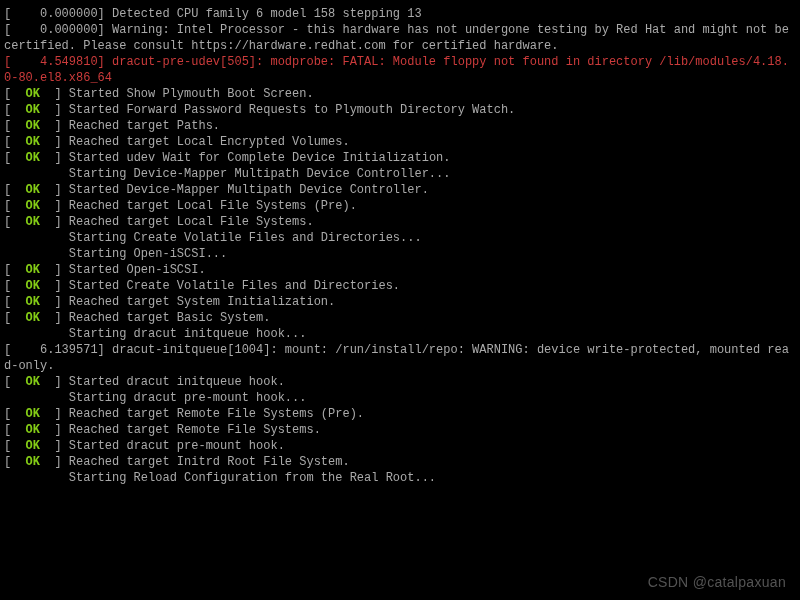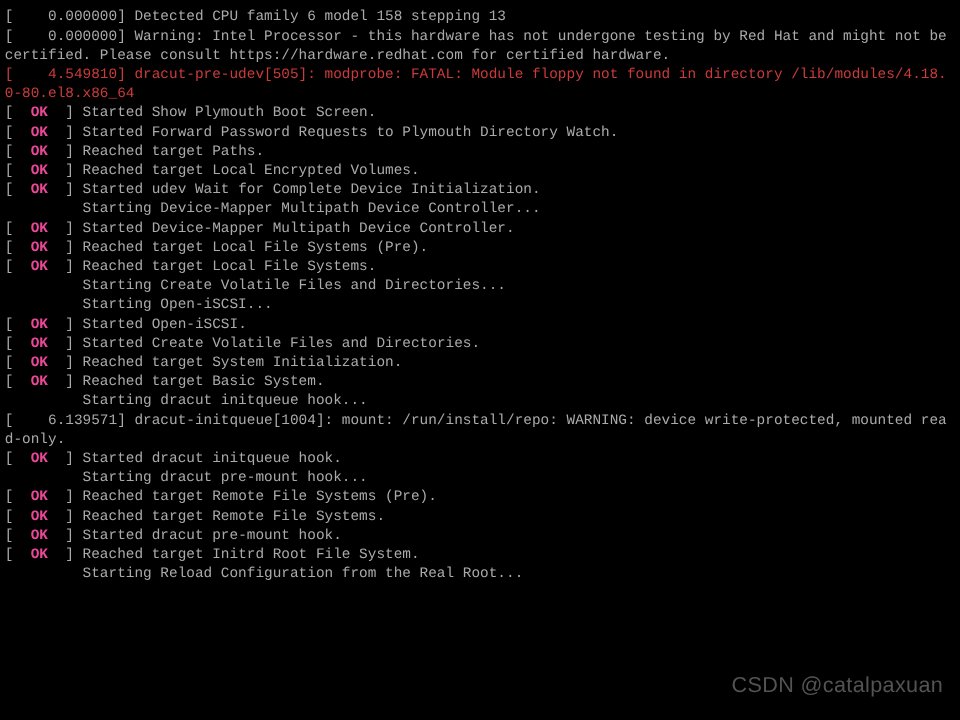--- a/index.html
+++ b/index.html
@@ -13,29 +13,29 @@
     font-size: 12px;
     line-height: 16px;
     color: #aaa;
   }
   #console {
     padding: 6px 4px;
     white-space: pre-wrap;
     word-break: break-all;
   }
   .line { display: block; }
-  .ok { color: #ec4899; font-weight: bold; }
+  .ok { color: #84cc16; font-weight: bold; }
   .err { color: #cc3b3b; }
   .watermark {
     position: absolute;
     right: 14px;
-    bottom: 21px;
+    bottom: 10px;
     color: #686868;
     font-family: Arial, sans-serif;
-    font-size: 18px;
+    font-size: 14px;
     letter-spacing: 0.3px;
     opacity: 0.8;
   }
 </style>
 </head>
 <body>
 
 <div id="console"><span class="line">[    0.000000] Detected CPU family 6 model 158 stepping 13</span><span class="line">[    0.000000] Warning: Intel Processor - this hardware has not undergone testing by Red Hat and might not be certified. Please consult https://hardware.redhat.com for certified hardware.</span><span class="line"><span class="err">[    4.549810] dracut-pre-udev[505]: modprobe: FATAL: Module floppy not found in directory /lib/modules/4.18.0-80.el8.x86_64</span></span><span class="line">[  <span class="ok">OK</span>  ] Started Show Plymouth Boot Screen.</span><span class="line">[  <span class="ok">OK</span>  ] Started Forward Password Requests to Plymouth Directory Watch.</span><span class="line">[  <span class="ok">OK</span>  ] Reached target Paths.</span><span class="line">[  <span class="ok">OK</span>  ] Reached target Local Encrypted Volumes.</span><span class="line">[  <span class="ok">OK</span>  ] Started udev Wait for Complete Device Initialization.</span><span class="line">         Starting Device-Mapper Multipath Device Controller...</span><span class="line">[  <span class="ok">OK</span>  ] Started Device-Mapper Multipath Device Controller.</span><span class="line">[  <span class="ok">OK</span>  ] Reached target Local File Systems (Pre).</span><span class="line">[  <span class="ok">OK</span>  ] Reached target Local File Systems.</span><span class="line">         Starting Create Volatile Files and Directories...</span><span class="line">         Starting Open-iSCSI...</span><span class="line">[  <span class="ok">OK</span>  ] Started Open-iSCSI.</span><span class="line">[  <span class="ok">OK</span>  ] Started Create Volatile Files and Directories.</span><span class="line">[  <span class="ok">OK</span>  ] Reached target System Initialization.</span><span class="line">[  <span class="ok">OK</span>  ] Reached target Basic System.</span><span class="line">         Starting dracut initqueue hook...</span><span class="line">[    6.139571] dracut-initqueue[1004]: mount: /run/install/repo: WARNING: device write-protected, mounted read-only.</span><span class="line">[  <span class="ok">OK</span>  ] Started dracut initqueue hook.</span><span class="line">         Starting dracut pre-mount hook...</span><span class="line">[  <span class="ok">OK</span>  ] Reached target Remote File Systems (Pre).</span><span class="line">[  <span class="ok">OK</span>  ] Reached target Remote File Systems.</span><span class="line">[  <span class="ok">OK</span>  ] Started dracut pre-mount hook.</span><span class="line">[  <span class="ok">OK</span>  ] Reached target Initrd Root File System.</span><span class="line">         Starting Reload Configuration from the Real Root...</span></div>
 <div class="watermark">CSDN @catalpaxuan</div>
 

